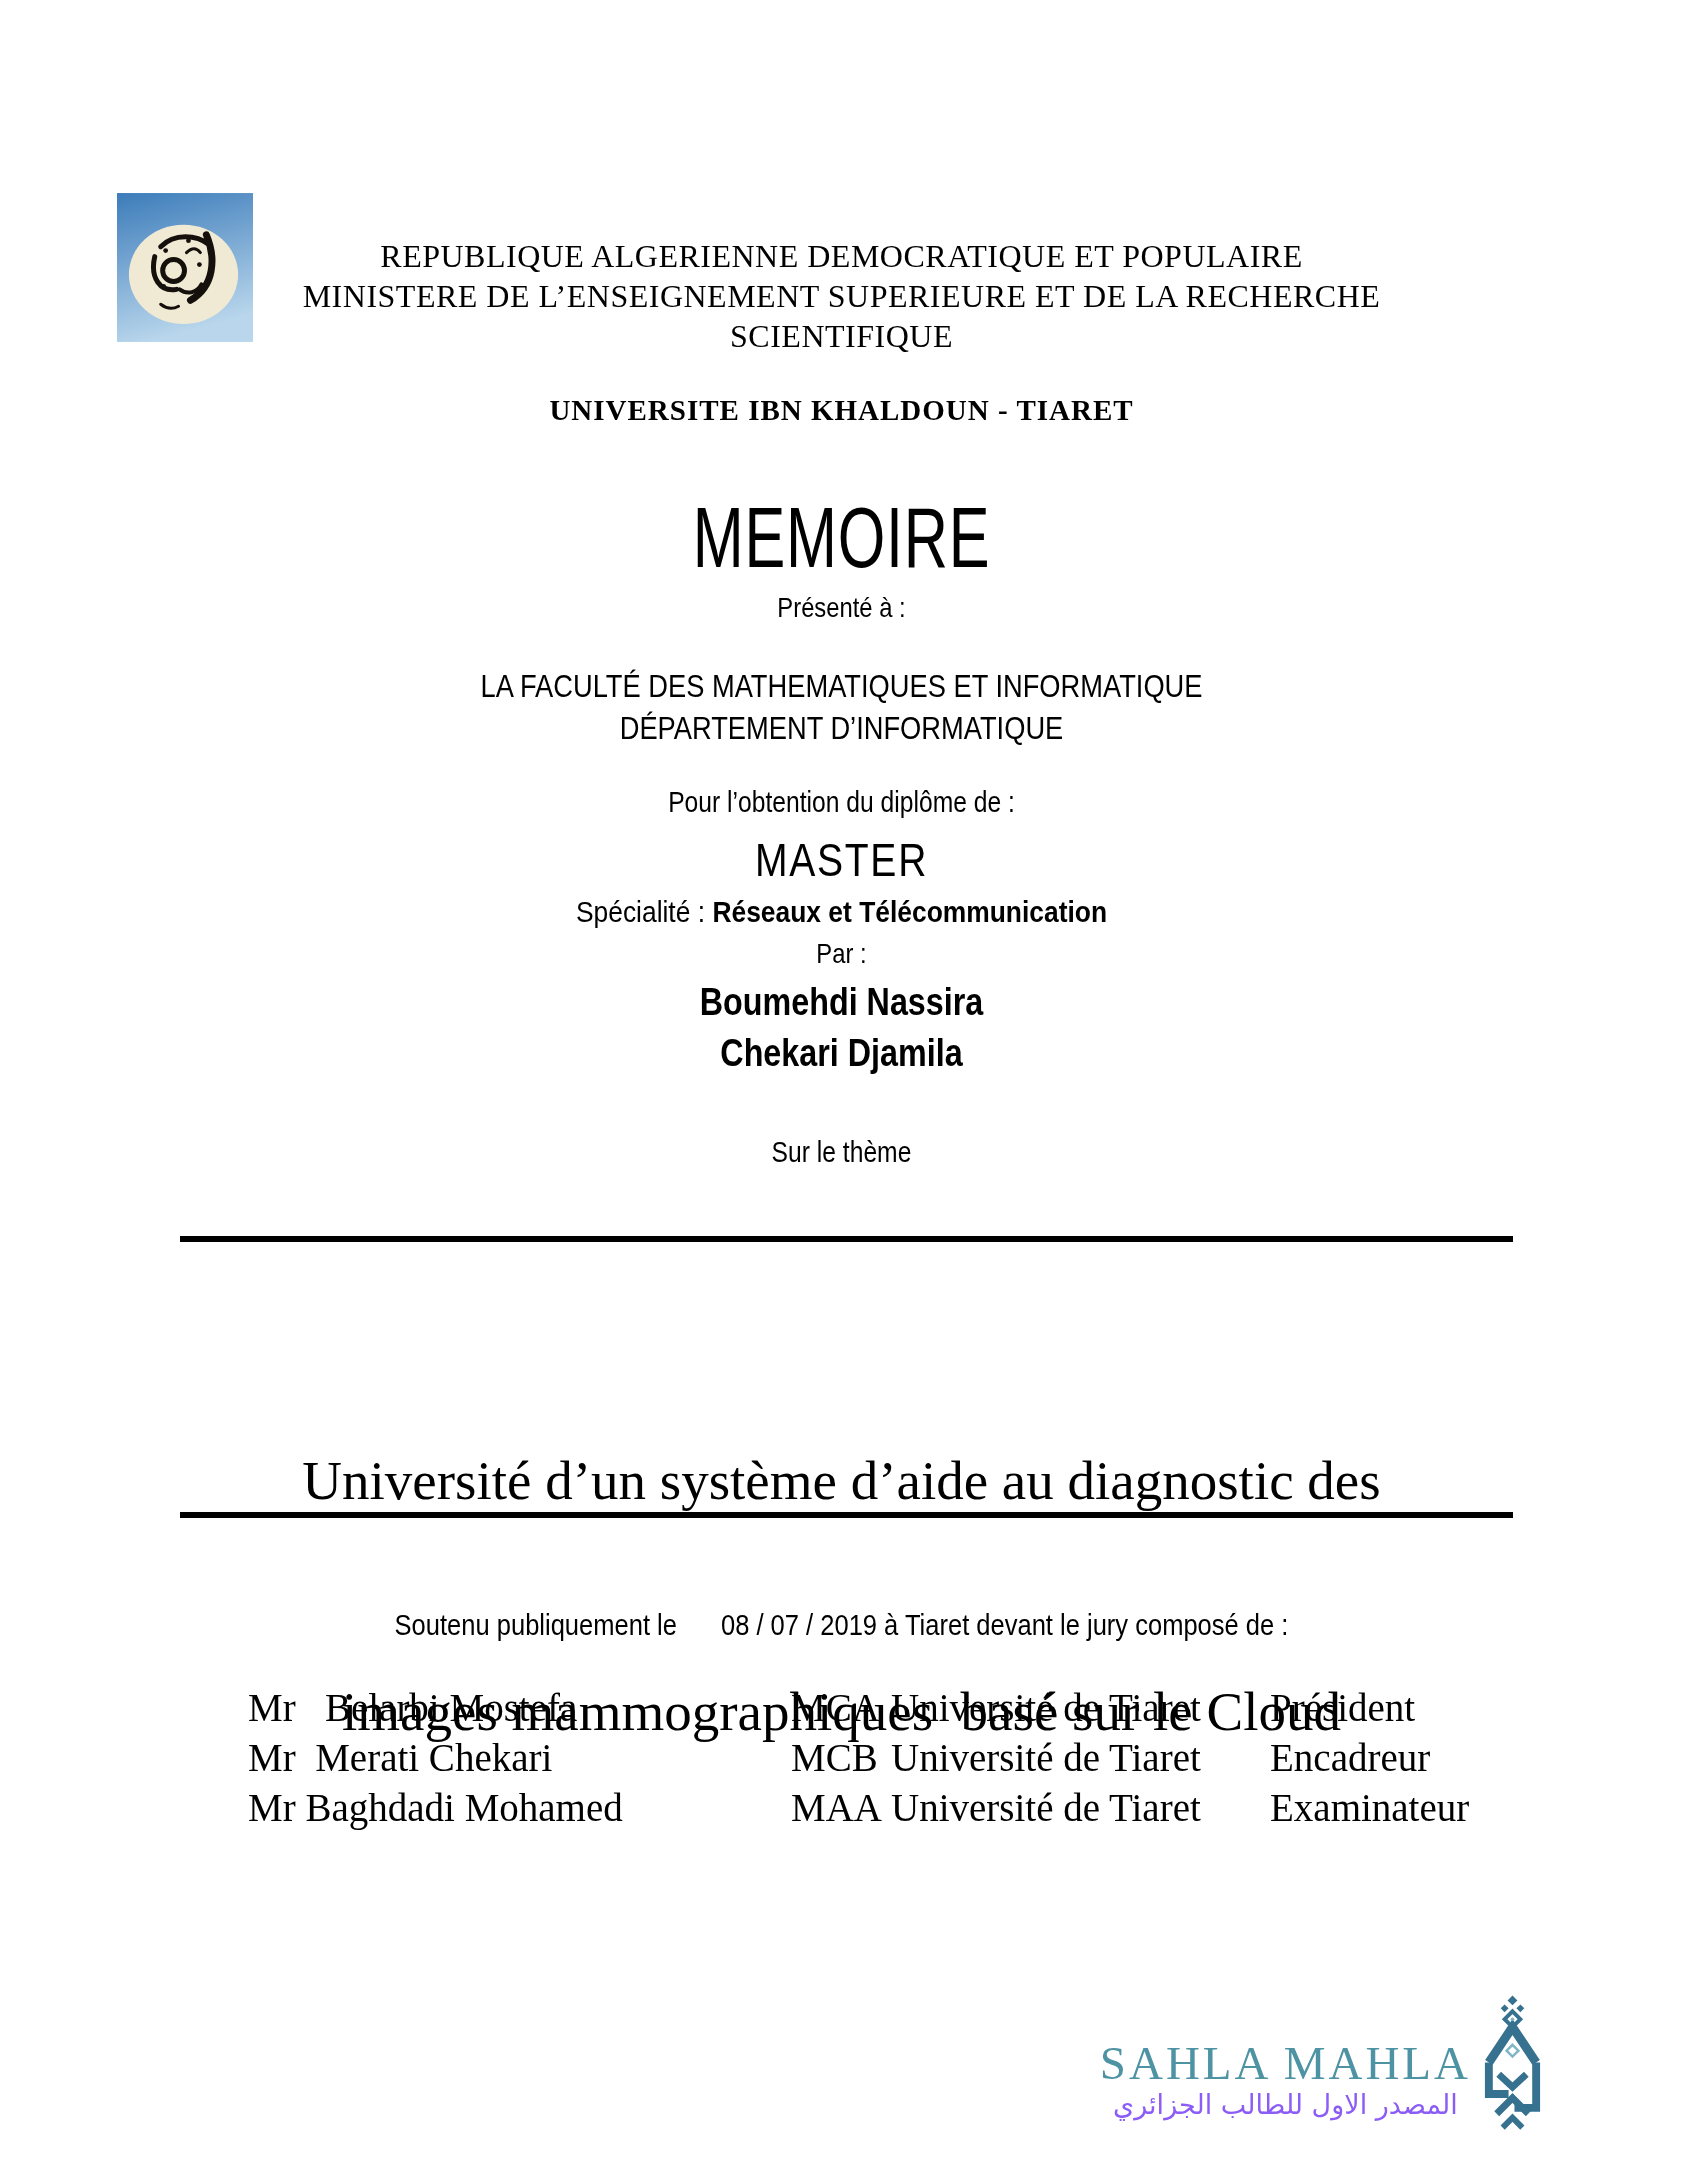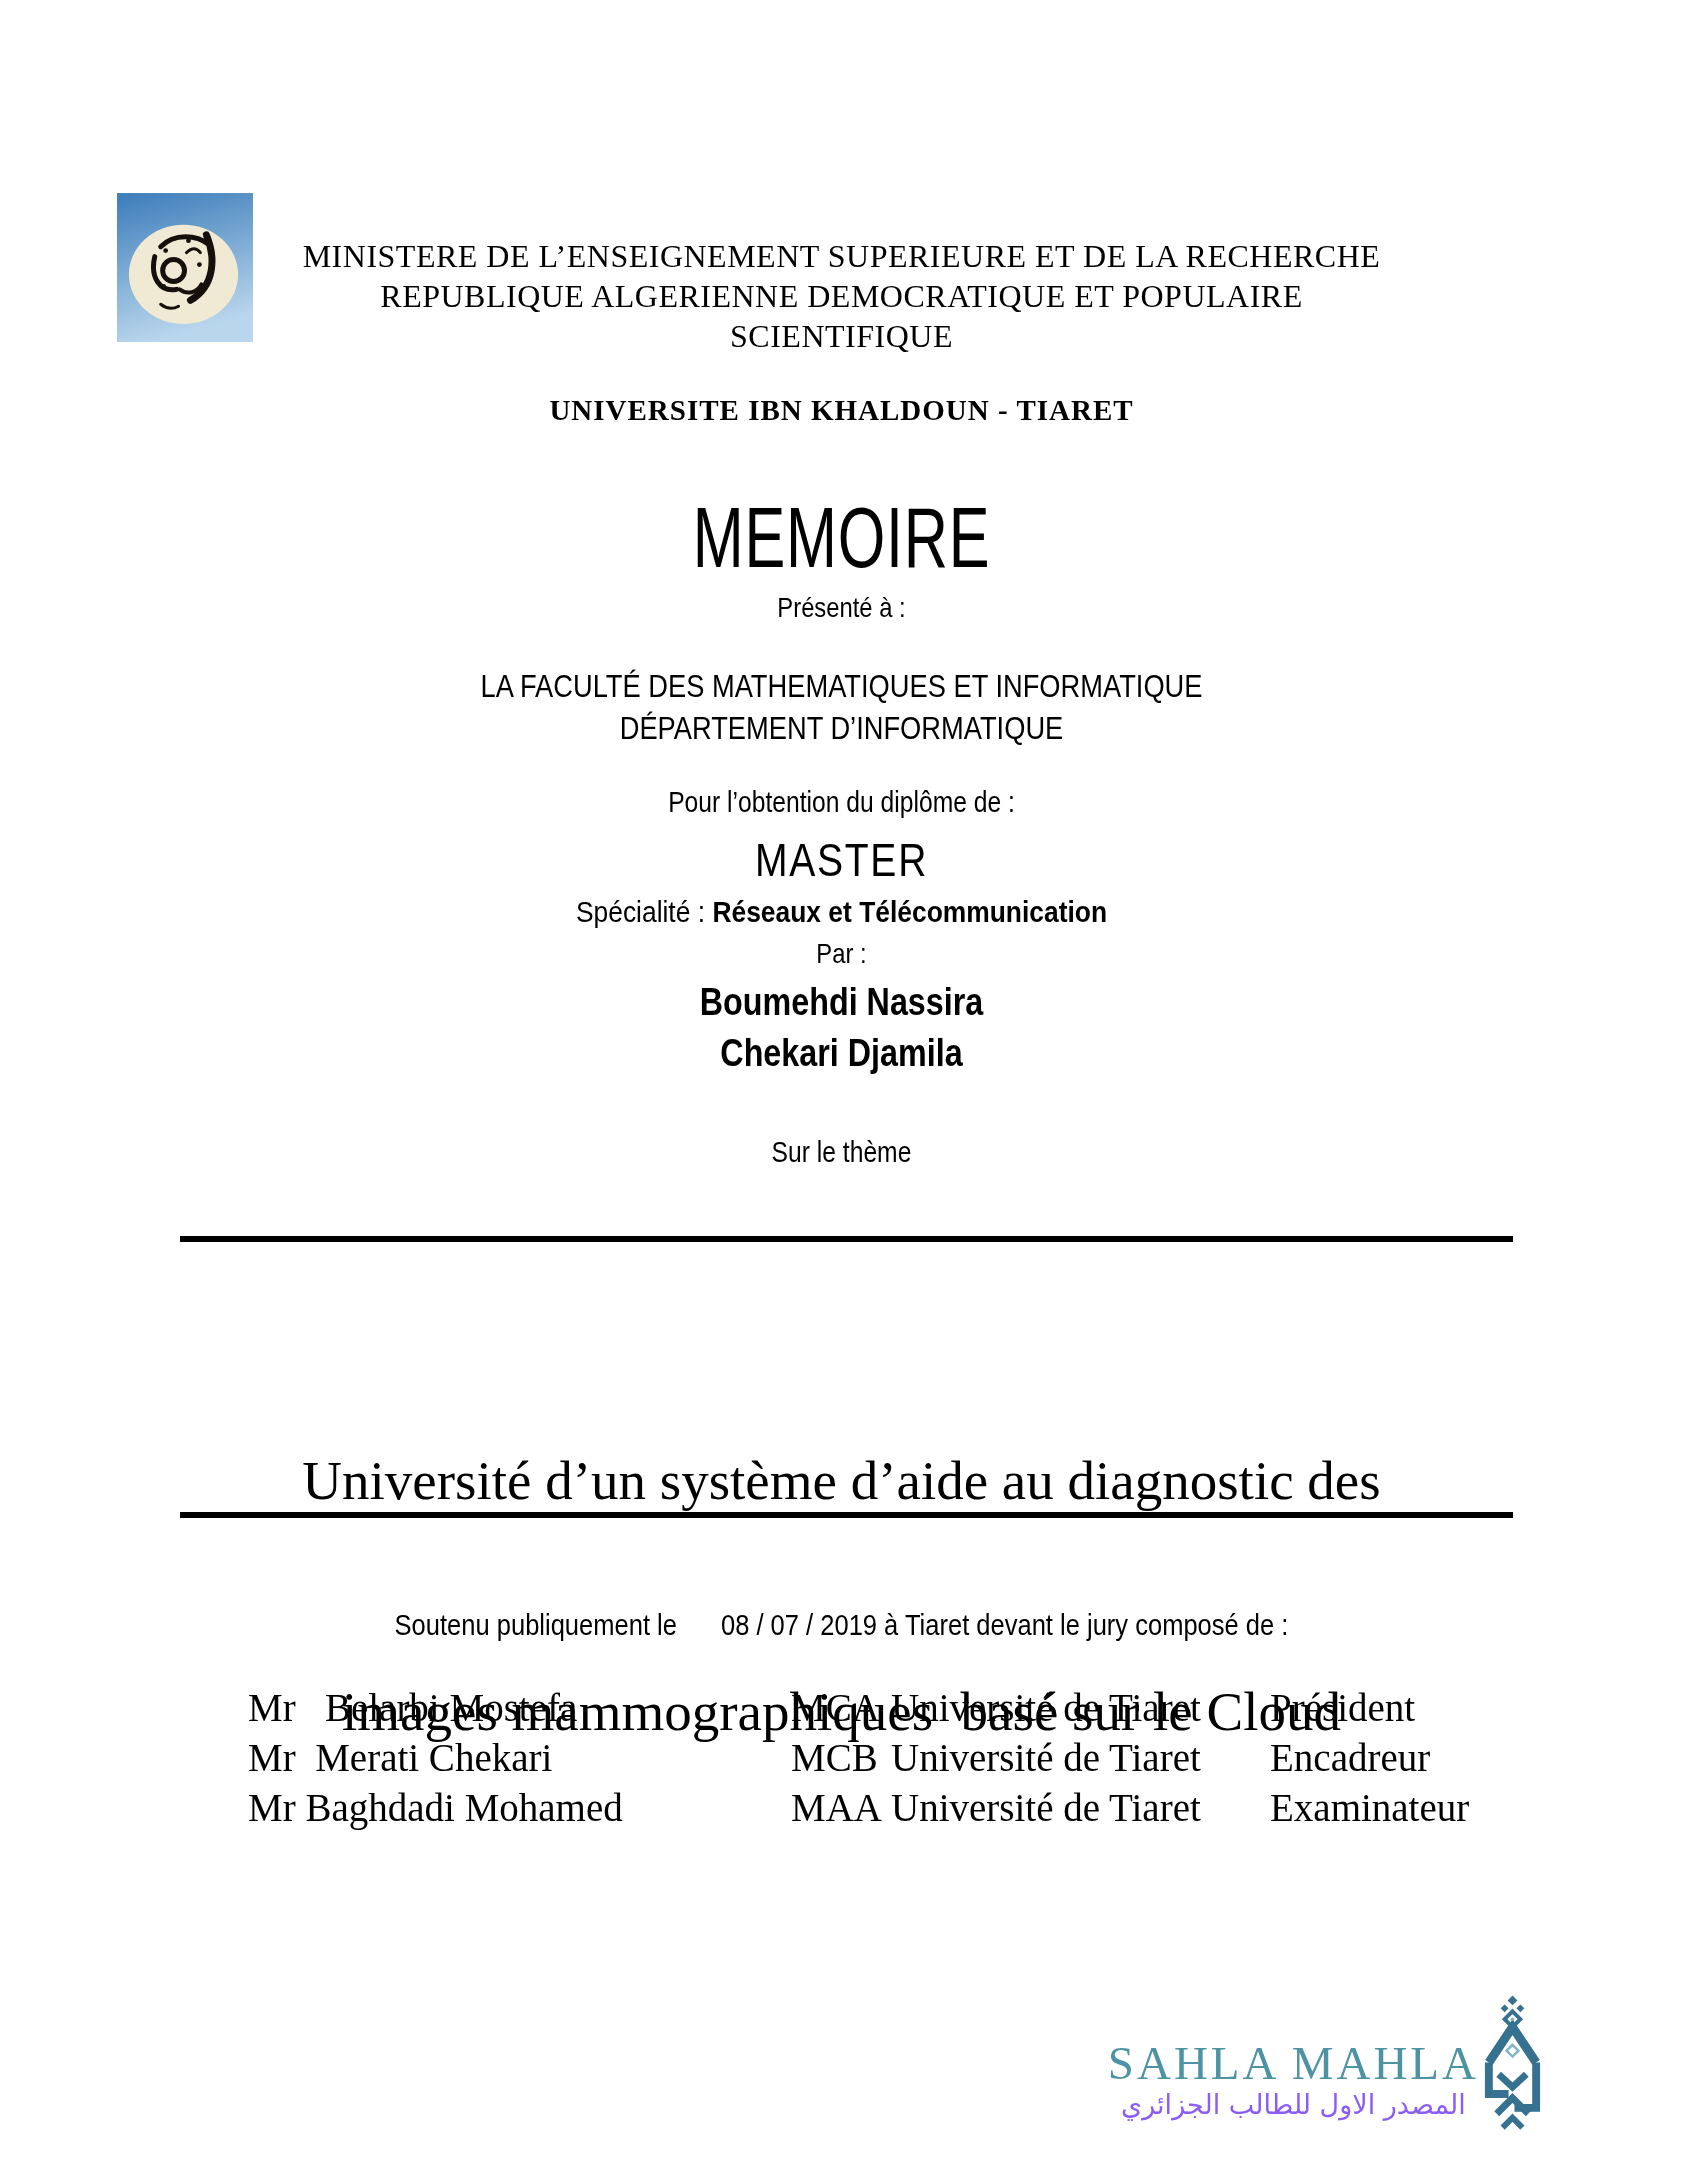--- a/index.html
+++ b/index.html
@@ -38,21 +38,21 @@
 
   .thesis-title { top:1288px; font-size:55px; line-height:77px; white-space:pre; }
 
   .defense { top:1609px; font-size:29px; }
   .defense .row { display:inline-flex; gap:50px; }
 
   .jury { position:absolute; left:248px; top:1683px; font-size:39px; }
   .jury .jrow { display:grid; grid-template-columns:543px 100px 379px auto;
                 height:50px; line-height:50px; white-space:pre; text-align:left; }
 
-  .watermark { position:absolute; top:1995px; right:137px; display:flex; align-items:flex-start; }
+  .watermark { position:absolute; top:1995px; right:137px; display:flex; align-items:flex-start; gap:8px; }
   .wm-text { margin-top:48px; text-align:center; }
   .wm-brand { font-family:"Liberation Serif", serif; font-size:47px; line-height:40px;
               letter-spacing:3px; color:#4e93a3; }
   .wm-tagline { font-family:"DejaVu Sans", sans-serif; font-size:27px; margin-top:6px;
                 color:#8b5cf6; direction:rtl; }
 </style>
 </head>
 <body>
 
 <div class="page">
@@ -79,22 +79,22 @@
       <g fill="#15100c">
         <circle cx="49" cy="58" r="2.4"></circle>
         <circle cx="72" cy="48" r="2.4"></circle>
         <circle cx="83" cy="72" r="2.4"></circle>
         <circle cx="47" cy="94" r="2.4"></circle>
       </g>
     </svg>
   </div>
 
   <div class="abs header-block serif">
+    <div>REPUBLIQUE ALGERIENNE DEMOCRATIQUE ET POPULAIRE</div>
     <div>MINISTERE DE L’ENSEIGNEMENT SUPERIEURE ET DE LA RECHERCHE</div>
-    <div>REPUBLIQUE ALGERIENNE DEMOCRATIQUE ET POPULAIRE</div>
     <div>SCIENTIFIQUE</div>
   </div>
 
   <div class="abs university-name serif">UNIVERSITE IBN KHALDOUN - TIARET</div>
 
   <div class="abs memoire sans">MEMOIRE</div>
 
   <div class="abs presente sans cond85">Présenté à :</div>
 
   <div class="abs faculty sans cond88">LA FACULTÉ DES MATHEMATIQUES ET INFORMATIQUE</div>

